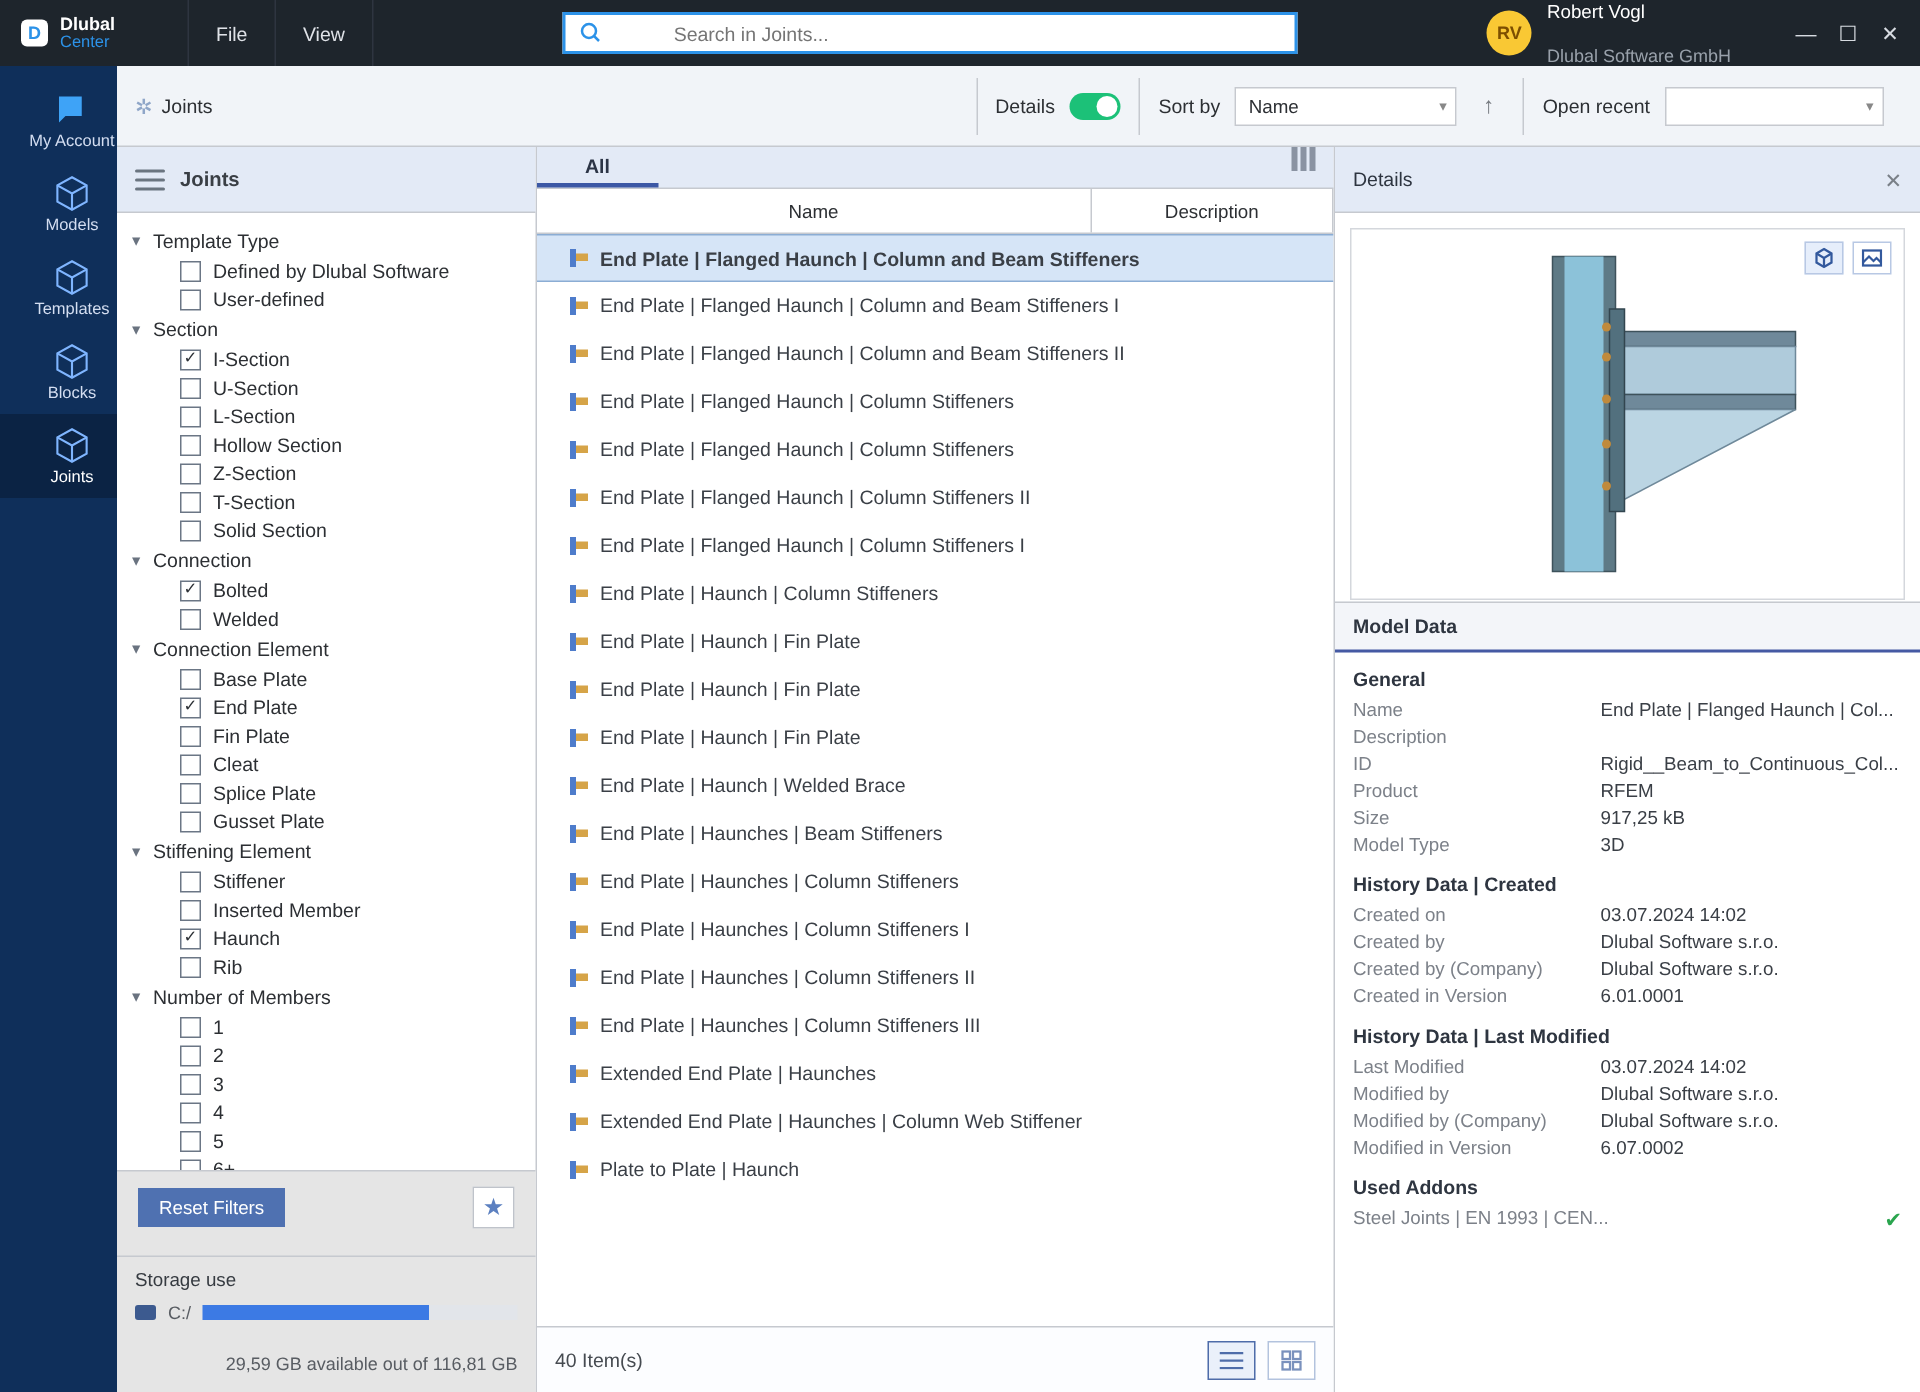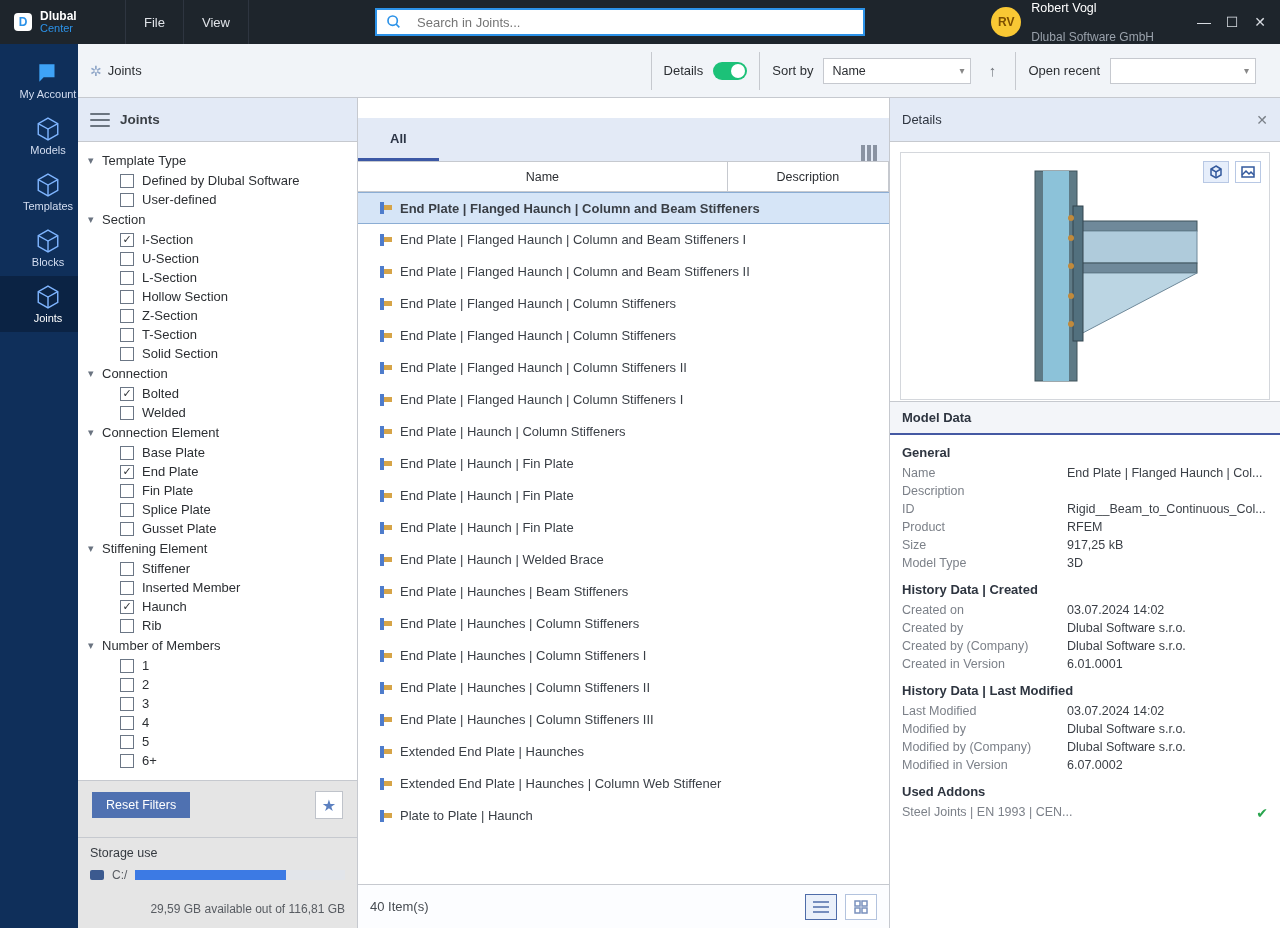--- a/index.html
+++ b/index.html
@@ -47,21 +47,21 @@
   .searchbox {
     display:flex; align-items:center; width:490px; height:28px;
     background:#fff; border:2px solid var(--accent-blue);
   }
   .search-icon-box {
     width:34px; height:100%; display:flex; align-items:center; justify-content:center;
     color:var(--accent-blue); font-size:16px;
   }
   .searchbox input {
     flex:1; border:none; outline:none; font-size:13px; color:#3b82f6;
-    padding:0 6px; background:transparent;
+    padding:0 6px; background:transparent;margin-left:32px;
   }
   .user-cell { display:flex; align-items:center; gap:10px; padding-right:10px; }
   .avatar {
     width:30px; height:30px; border-radius:50%; background:#F9C834; color:#7C4E00;
     display:flex; align-items:center; justify-content:center; font-weight:700; font-size:12px;
   }
   .user-text { display:flex; flex-direction:column; line-height:14px; }
   .user-name { color:#fff; font-size:12.5px; }
   .user-org  { color:var(--text-dim); font-size:12px;margin-top:15px; }
   .win-controls { display:flex; gap:8px; padding:0 10px 0 30px; color:#D7DBE1; font-size:14px; }
@@ -154,22 +154,22 @@
   .storage-title { font-size:12.5px; color:#353A40; margin-bottom:8px; }
   .storage-row { display:flex; align-items:center; gap:8px; }
   .disk-icon { width:14px; height:10px; background:#3C5A8F; border-radius:2px; }
   .storage-bar { flex:1; height:10px; background:#E2E5EA; position:relative; }
   .storage-bar .fill { position:absolute; left:0; top:0; bottom:0; width:72%; background:#3C7AE4; }
   .storage-text { text-align:right; font-size:12px; margin-top:20px; }
 
   
   .col-list { flex:1; display:flex; flex-direction:column; border-right:1px solid var(--panel-border); background:#fff; min-width:0; }
   .tabs-row {
-    height:44px; background:var(--panel-header); border-bottom:1px solid var(--panel-border);
-    display:flex; align-items:flex-end; justify-content:space-between; padding:0 12px 0 0;margin-top:20px;
+    height:28px; background:var(--panel-header); border-bottom:1px solid var(--panel-border);
+    display:flex; align-items:flex-start; justify-content:space-between; padding:0 12px 0 0;
   }
   .tab {
     height:100%; padding:0 32px; display:flex; align-items:center; font-size:13px; color:#5A616B;
     border-bottom:3px solid transparent; cursor:pointer;
   }
   .tab.active { border-bottom-color:#3C58A5; color:#2C3546; font-weight:600; }
   .col-icon-btn { color:#7F8896; display:flex; gap:2px; cursor:pointer; }
   .col-icon-btn span { width:4px; height:16px; background:#8A93A2; }
 
   .grid-head {
@@ -407,20 +407,24 @@
           <span class="cb"></span>
           <span>Base Plate</span>
         </div>
         <div class="opt">
           <span class="cb checked"></span>
           <span>End Plate</span>
         </div>
         <div class="opt">
           <span class="cb"></span>
           <span>Fin Plate</span>
+        </div>
+        <div class="opt">
+          <span class="cb"></span>
+          <span>Cleat</span>
         </div>
         <div class="opt">
           <span class="cb"></span>
           <span>Splice Plate</span>
         </div>
         <div class="opt">
           <span class="cb"></span>
           <span>Gusset Plate</span>
         </div>
         <div class="cat">Stiffening Element</div>

